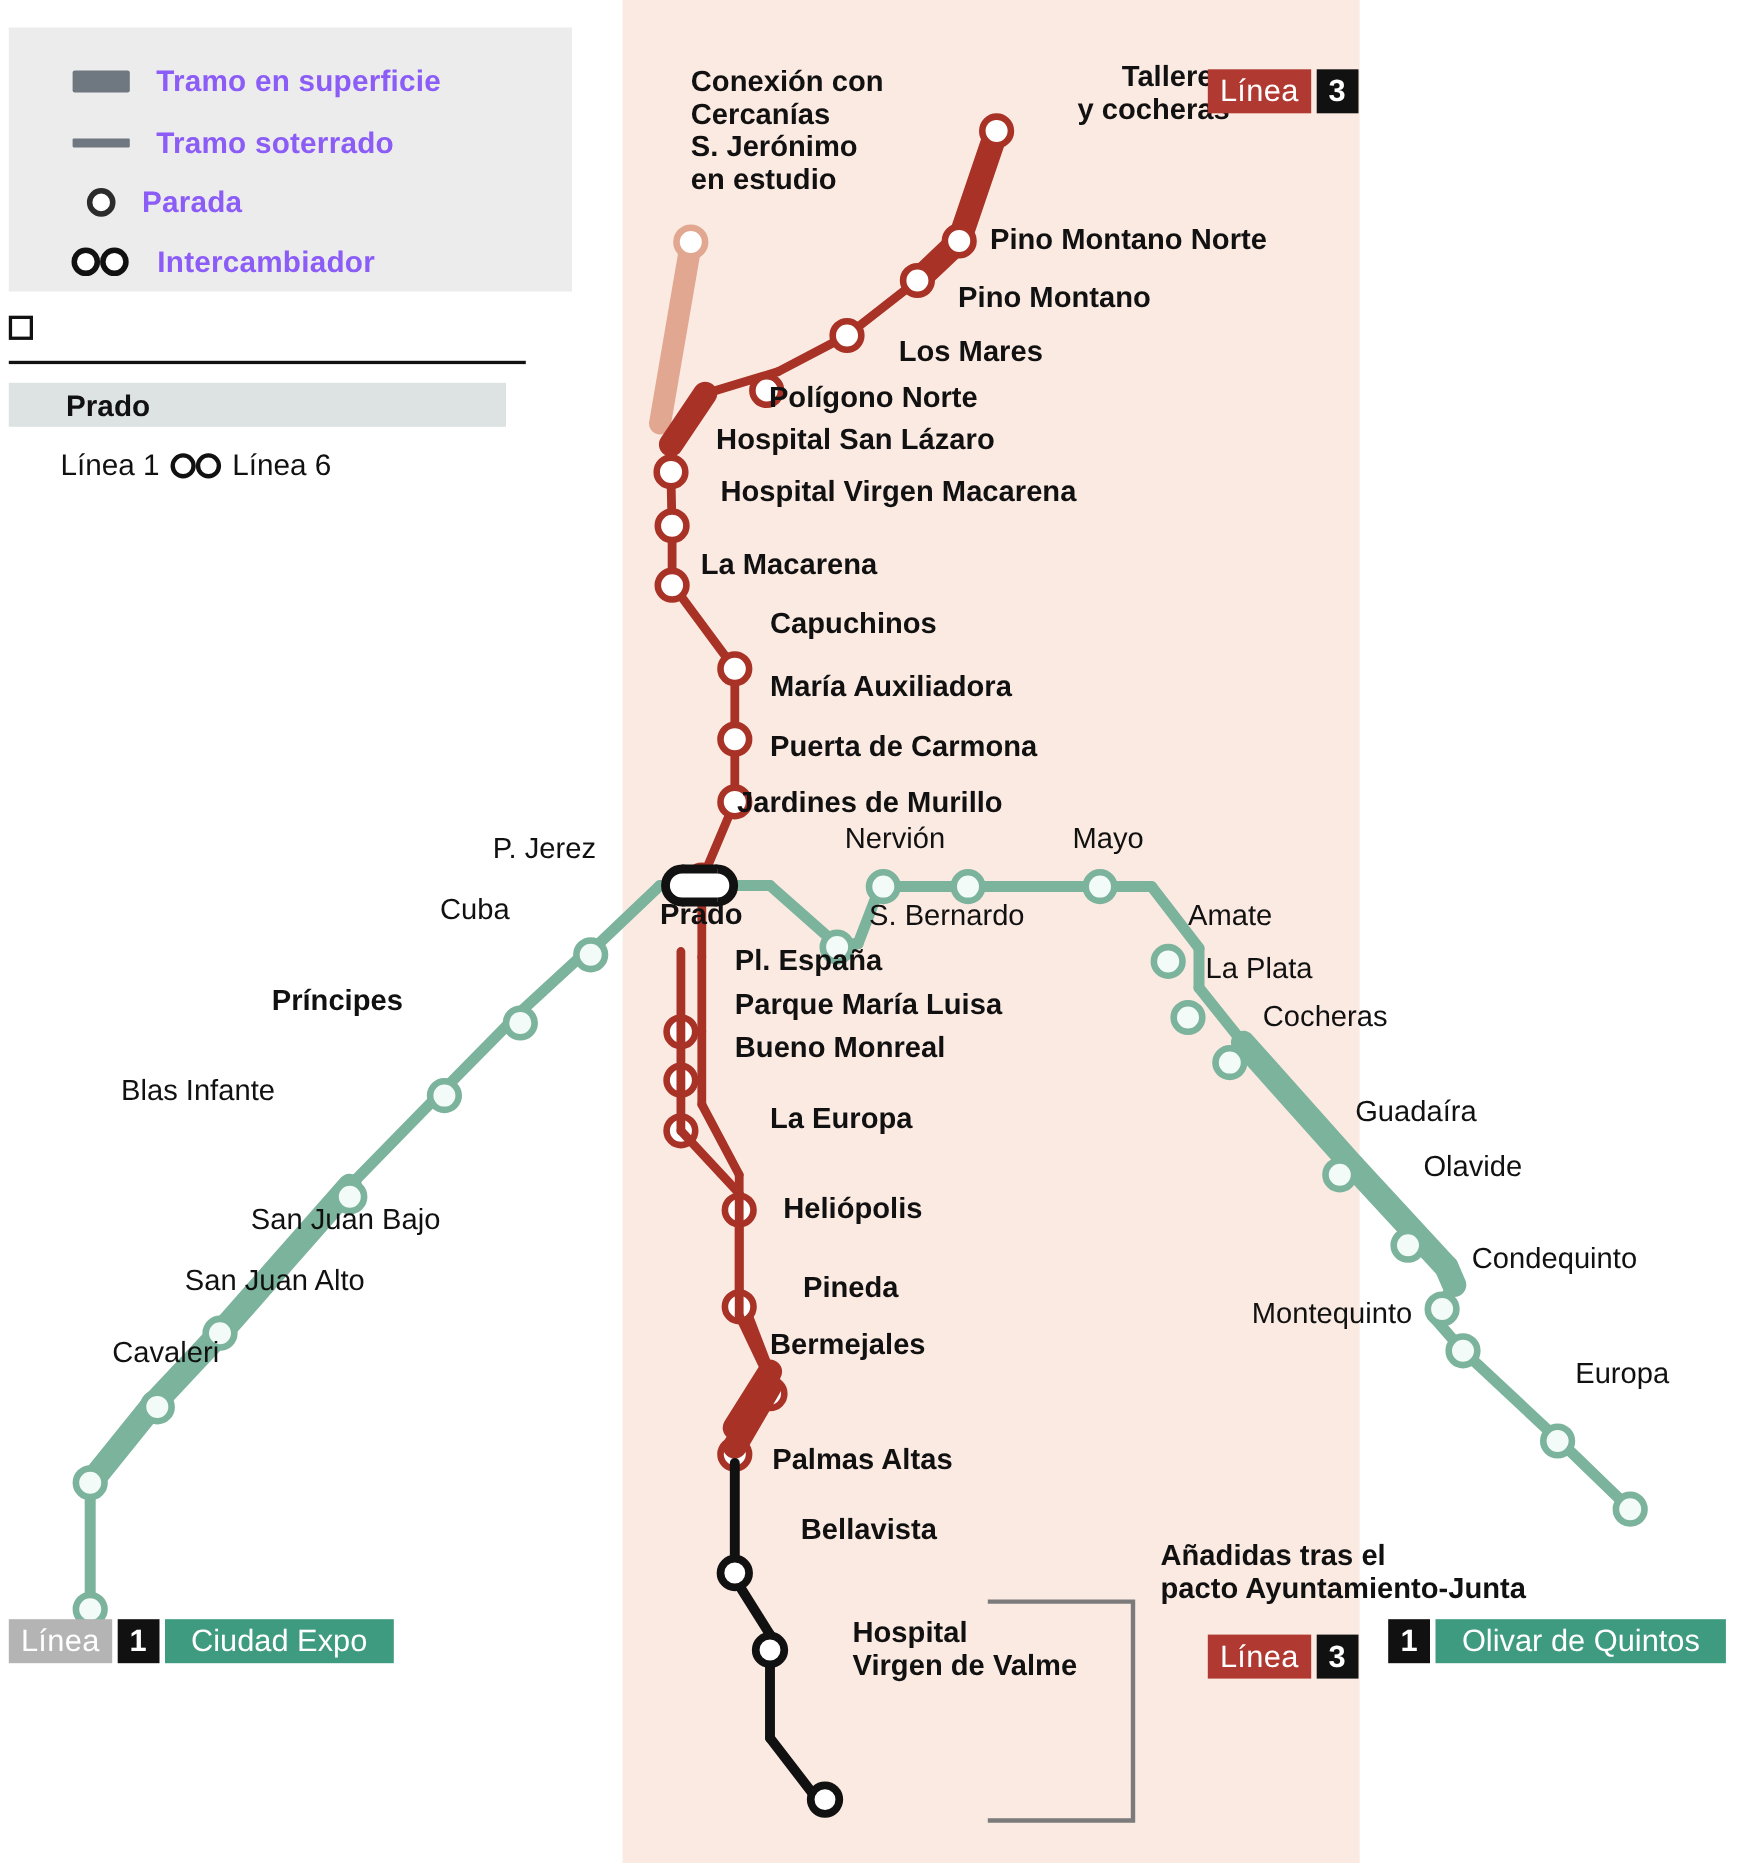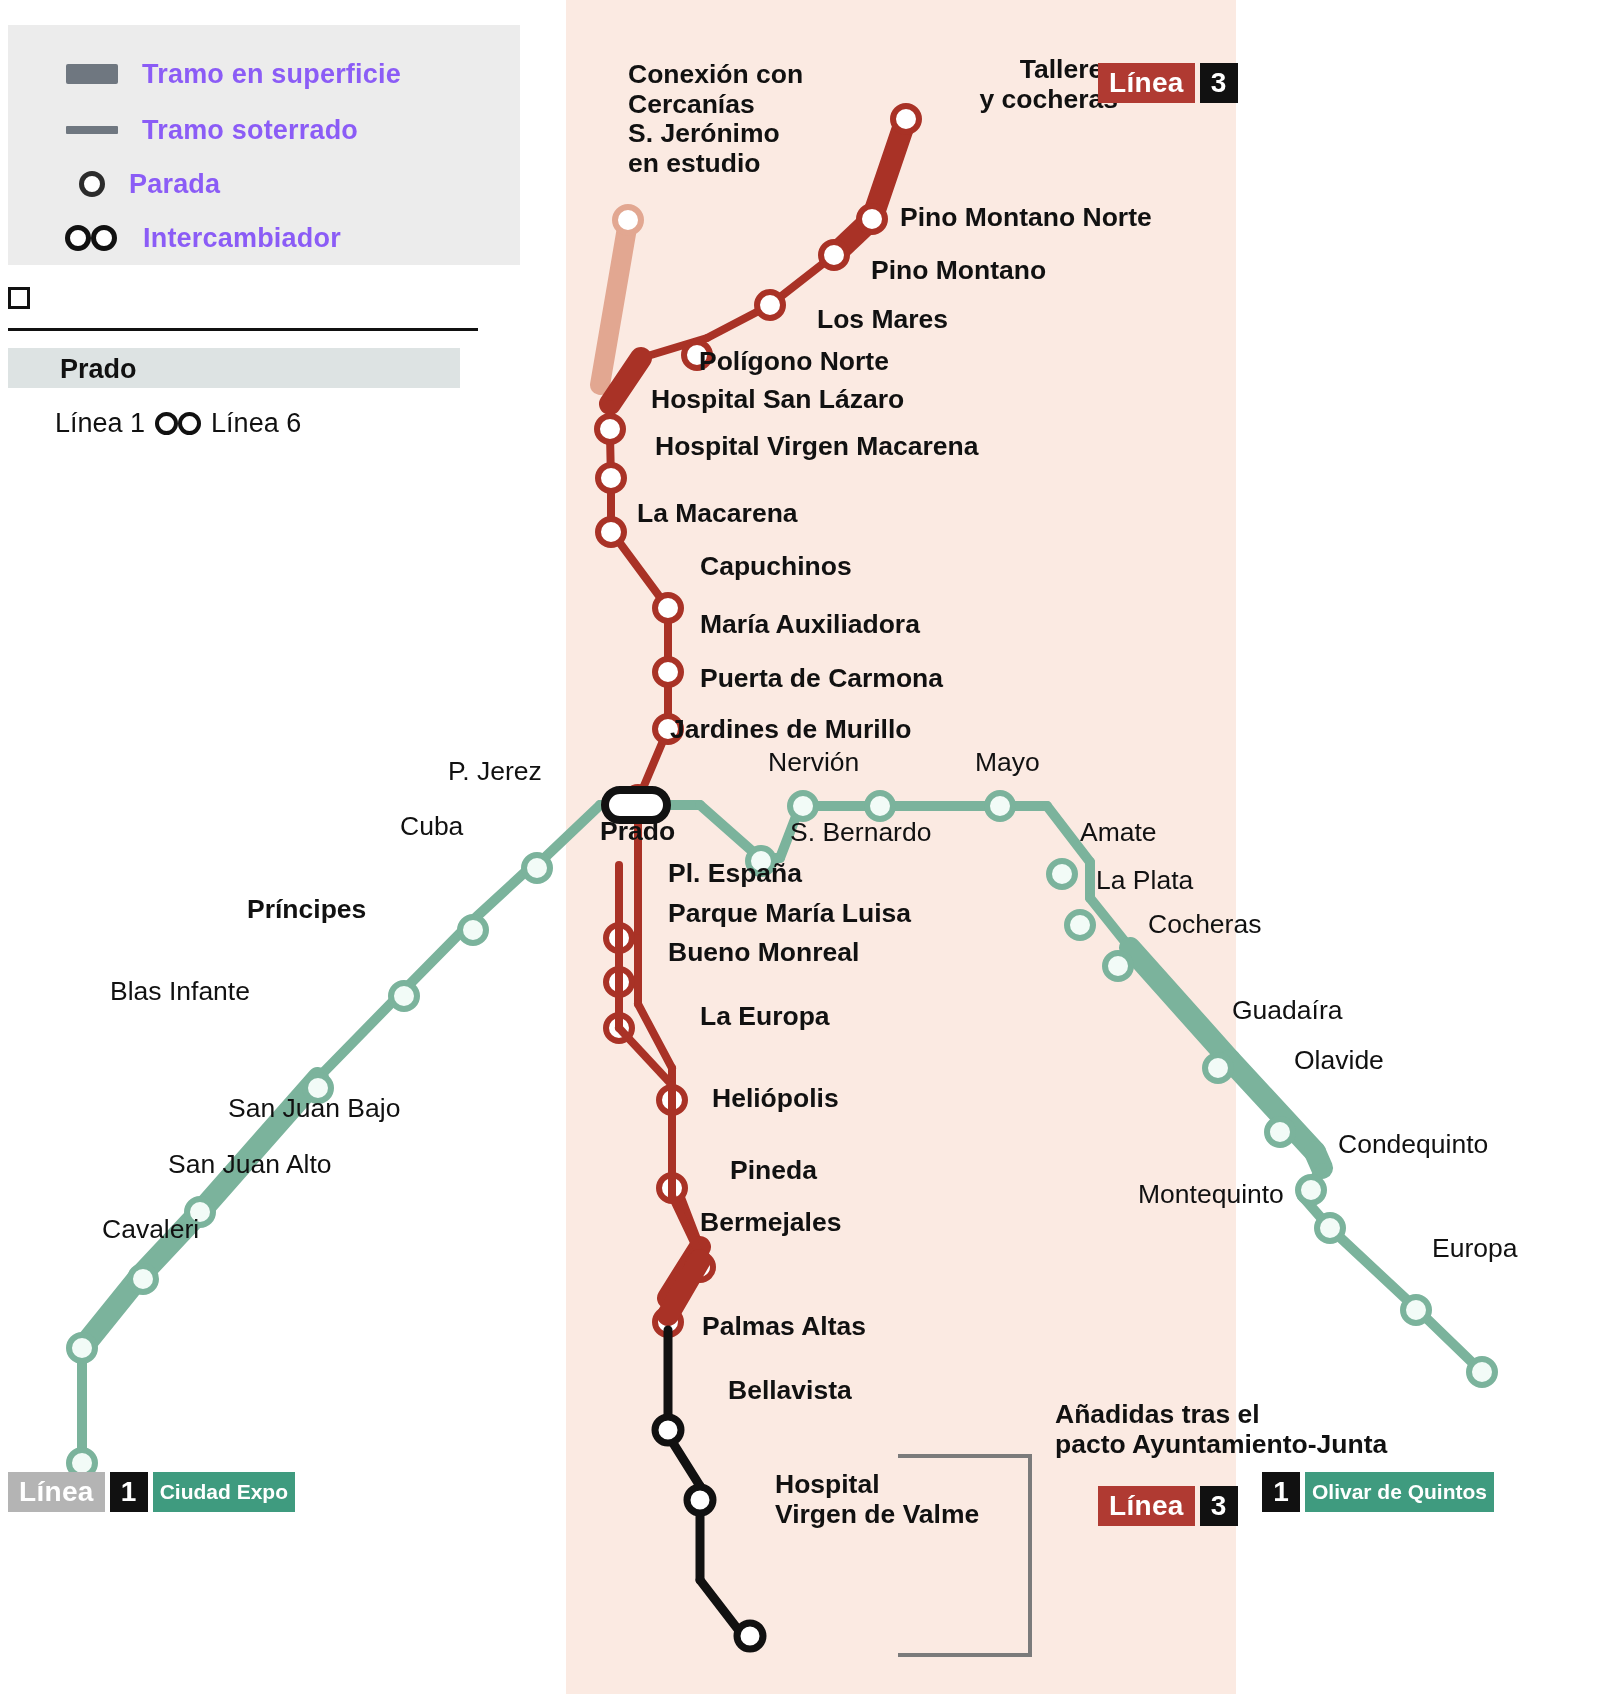--- a/index.html
+++ b/index.html
@@ -35,23 +35,23 @@
 
   
   #map{position:absolute;left:0;top:0;width:1600px;height:1694px;}
 
   
   .lbl{position:absolute;font-size:26.5px;color:#111;white-space:nowrap;line-height:1.12;}
   .lbl.b{font-weight:bold;}
 
   
   .badge{position:absolute;display:flex;align-items:stretch;height:40px;}
-  .badge .word{display:flex;align-items:center;padding:13px 11px;font-size:28px;font-weight:bold;color:#fff;letter-spacing:.3px;}
+  .badge .word{display:flex;align-items:center;padding:13px 11px;font-size:28px;font-weight:normal;color:#fff;letter-spacing:.3px;}
   .badge .num{display:flex;align-items:center;justify-content:center;width:38px;background:#111;color:#fff;font-size:28px;font-weight:bold;margin-left:5px;}
-  .badge .term{display:flex;align-items:center;padding:0 7px;font-size:21px;font-weight:bold;color:#fff;margin-left:5px;}
+  .badge .term{display:flex;align-items:center;padding:0 24px;font-size:28px;font-weight:normal;color:#fff;margin-left:5px;}
   .w-red{background:#b03a32;}
   .w-grey{background:#b4b4b4;}
   .t-green{background:#3f9b7f;}
 </style>
 </head>
 <body>
 
 <div id="map-band"></div>
 
 <div id="legend">

